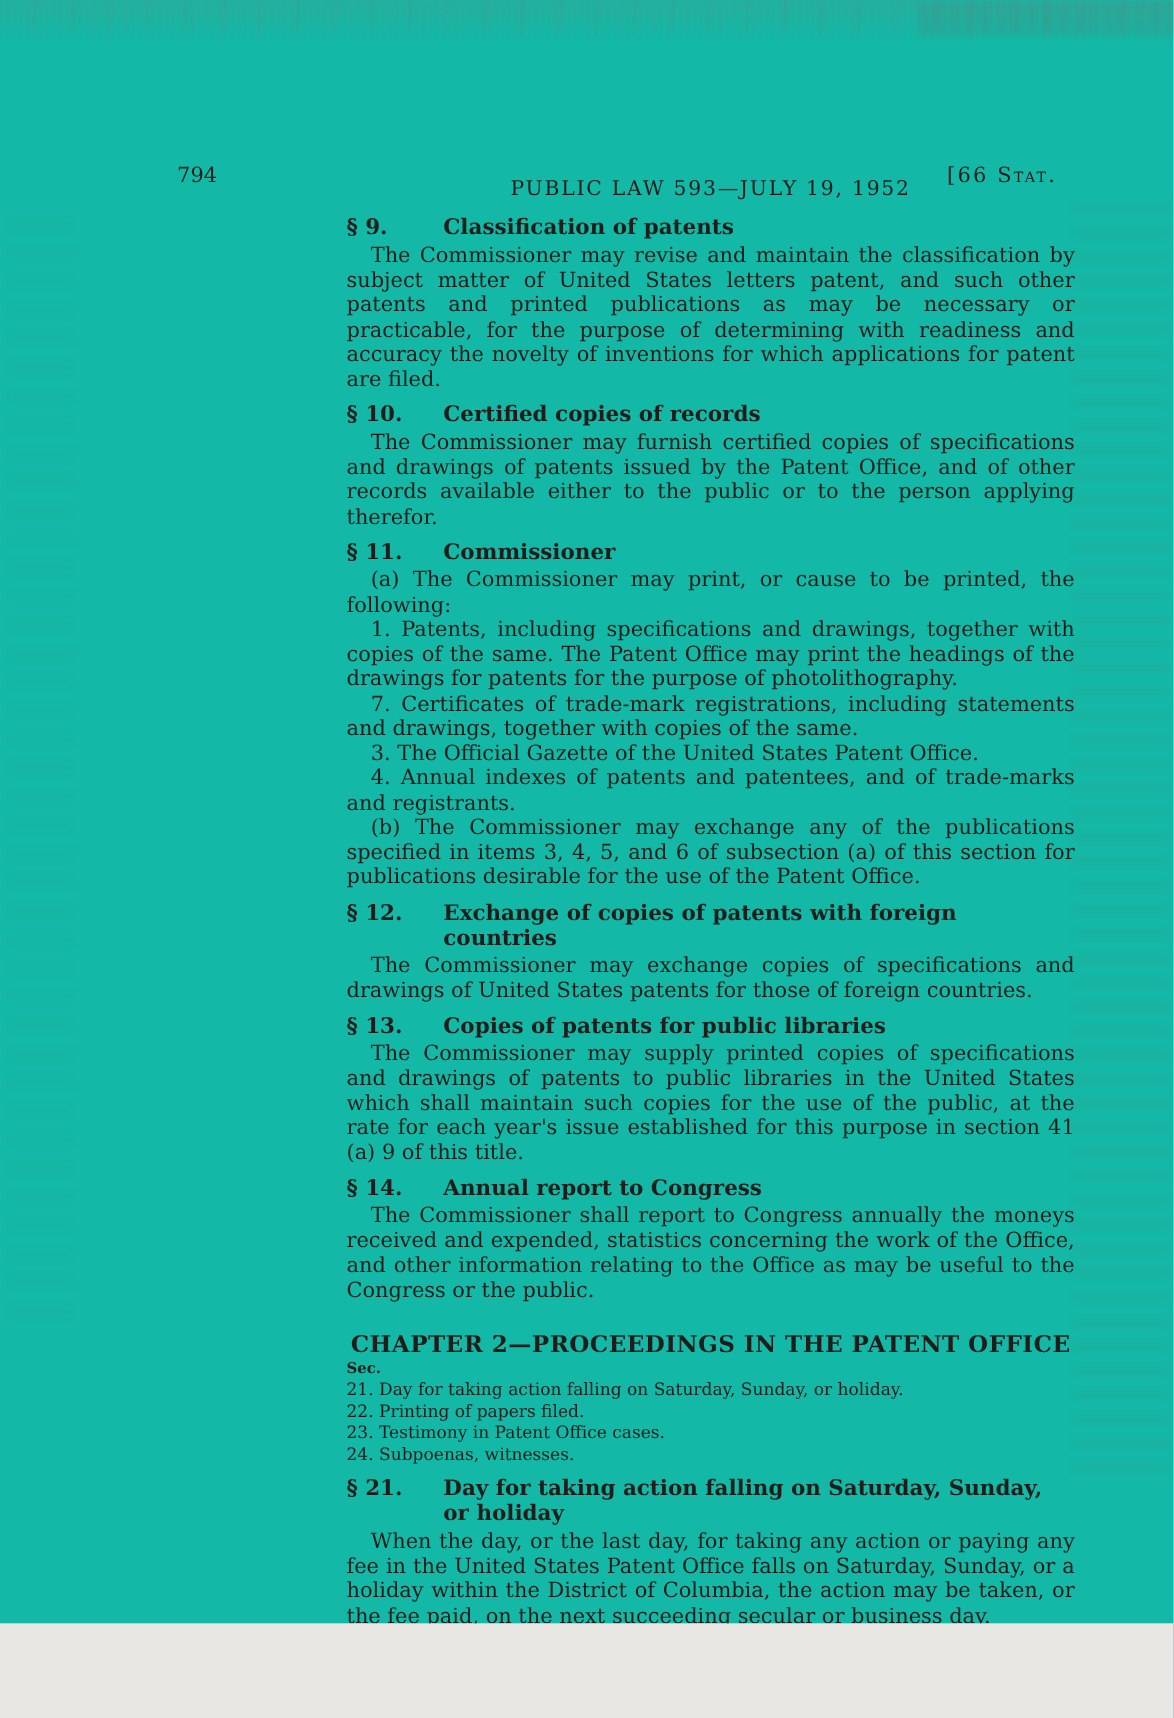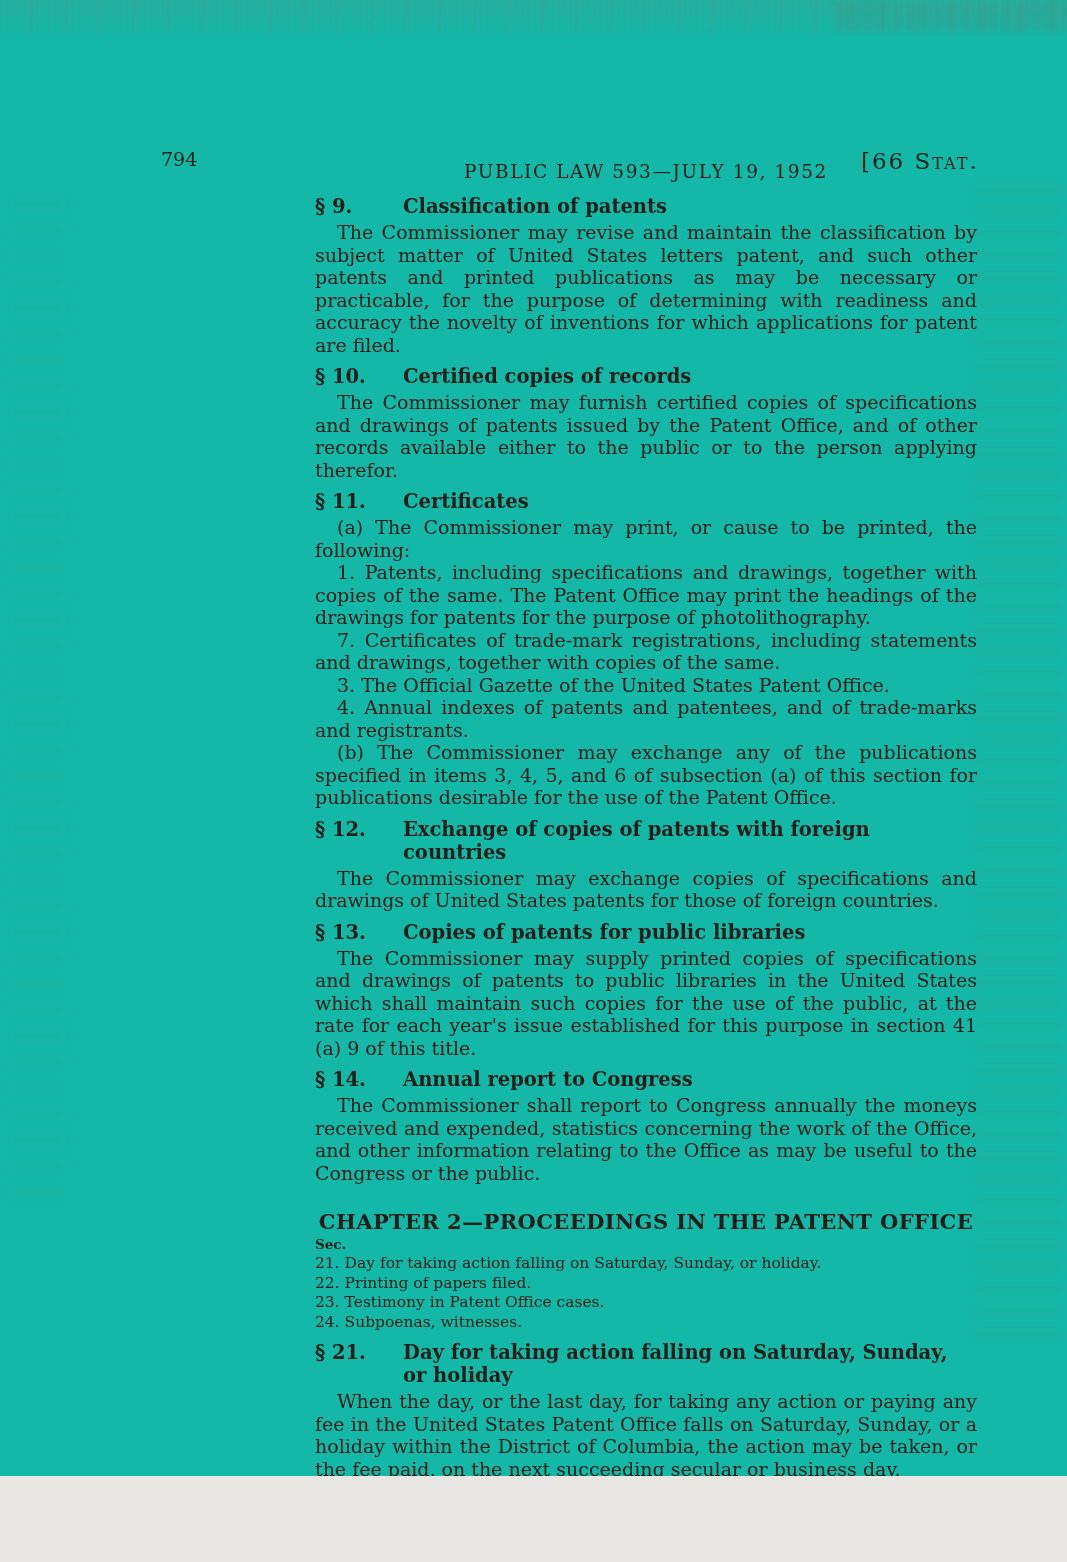--- a/index.html
+++ b/index.html
@@ -47,21 +47,21 @@
     top: 200px; left: 8px;
     width: 60px; height: 1000px;
     background: repeating-linear-gradient(180deg, rgba(105,103,97,0.035) 0 8px, transparent 8px 26px);
     filter: blur(4px);
   }
   
   .header { position: absolute; top: 148px; left: 0; width: 100%; height: 26px; }
   .pageno  { position: absolute; left: 161px; top: 0; font-size: 19px; }
   .htitle  { position: absolute; left: 315px; top: 13px; width: 662px; text-align: center;
              font-size: 18.5px; letter-spacing: 1.6px; }
-  .hstat   { position: absolute; left: 861px; top: 0; font-size: 23px;
+  .hstat   { position: absolute; left: 861px; top: 0; font-size: 19px;
              font-variant: small-caps; letter-spacing: 2px; text-align: right; }
   
   .column {
     position: absolute;
     left: 315px; top: 186px;
     width: 662px;
     font-size: 19px;
     line-height: 22.5px;
     text-align: justify;
   }
@@ -112,21 +112,21 @@
     <p class="body">The Commissioner may revise and maintain the classification by subject matter of United States letters patent, and such other patents and printed publications as may be necessary or practicable, for the purpose of determining with readiness and accuracy the novelty of inventions for which applications for patent are filed.</p>
 
     <div class="shead">
       <span class="snum">§ 10.</span>
       <span class="stitle">Certified copies of records</span>
     </div>
     <p class="body">The Commissioner may furnish certified copies of specifications and drawings of patents issued by the Patent Office, and of other records available either to the public or to the person applying therefor.</p>
 
     <div class="shead">
       <span class="snum">§ 11.</span>
-      <span class="stitle">Certificates</span>
+      <span class="stitle">Commissioner</span>
     </div>
     <p class="body">(a) The Commissioner may print, or cause to be printed, the following:</p>
     <p class="body">1. Patents, including specifications and drawings, together with copies of the same.  The Patent Office may print the headings of the drawings for patents for the purpose of photolithography.</p>
     <p class="body">7. Certificates of trade-mark registrations, including statements and drawings, together with copies of the same.</p>
     <p class="body">3. The Official Gazette of the United States Patent Office.</p>
     <p class="body">4. Annual indexes of patents and patentees, and of trade-marks and registrants.</p>
     <p class="body">(b) The Commissioner may exchange any of the publications specified in items 3, 4, 5, and 6 of subsection (a) of this section for publications desirable for the use of the Patent Office.</p>
 
     <div class="shead">
       <span class="snum">§ 12.</span>

